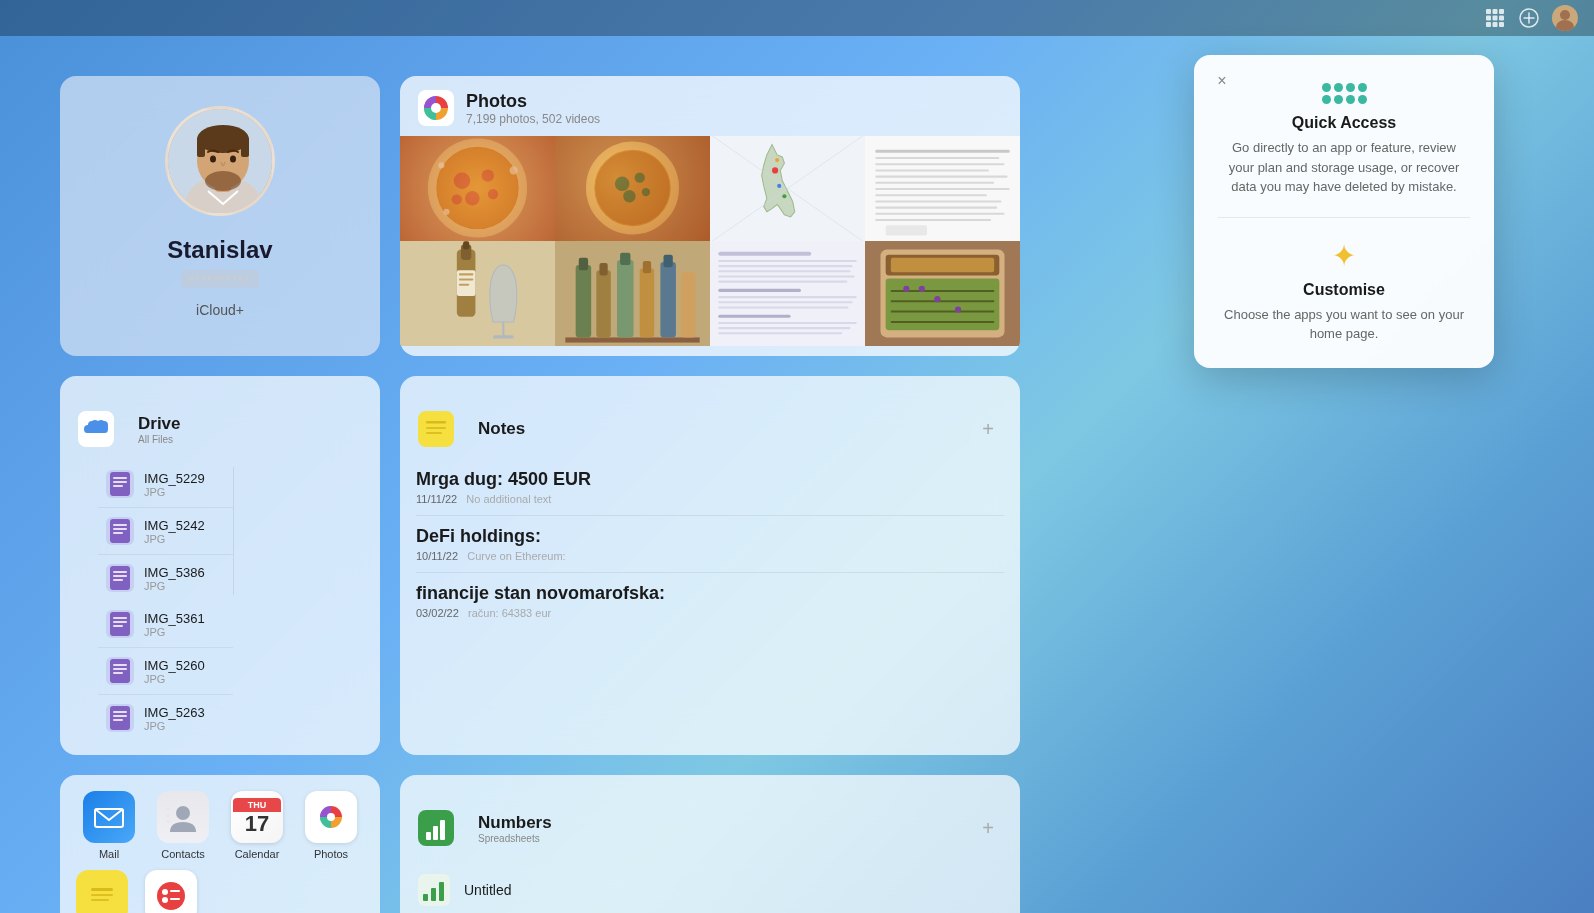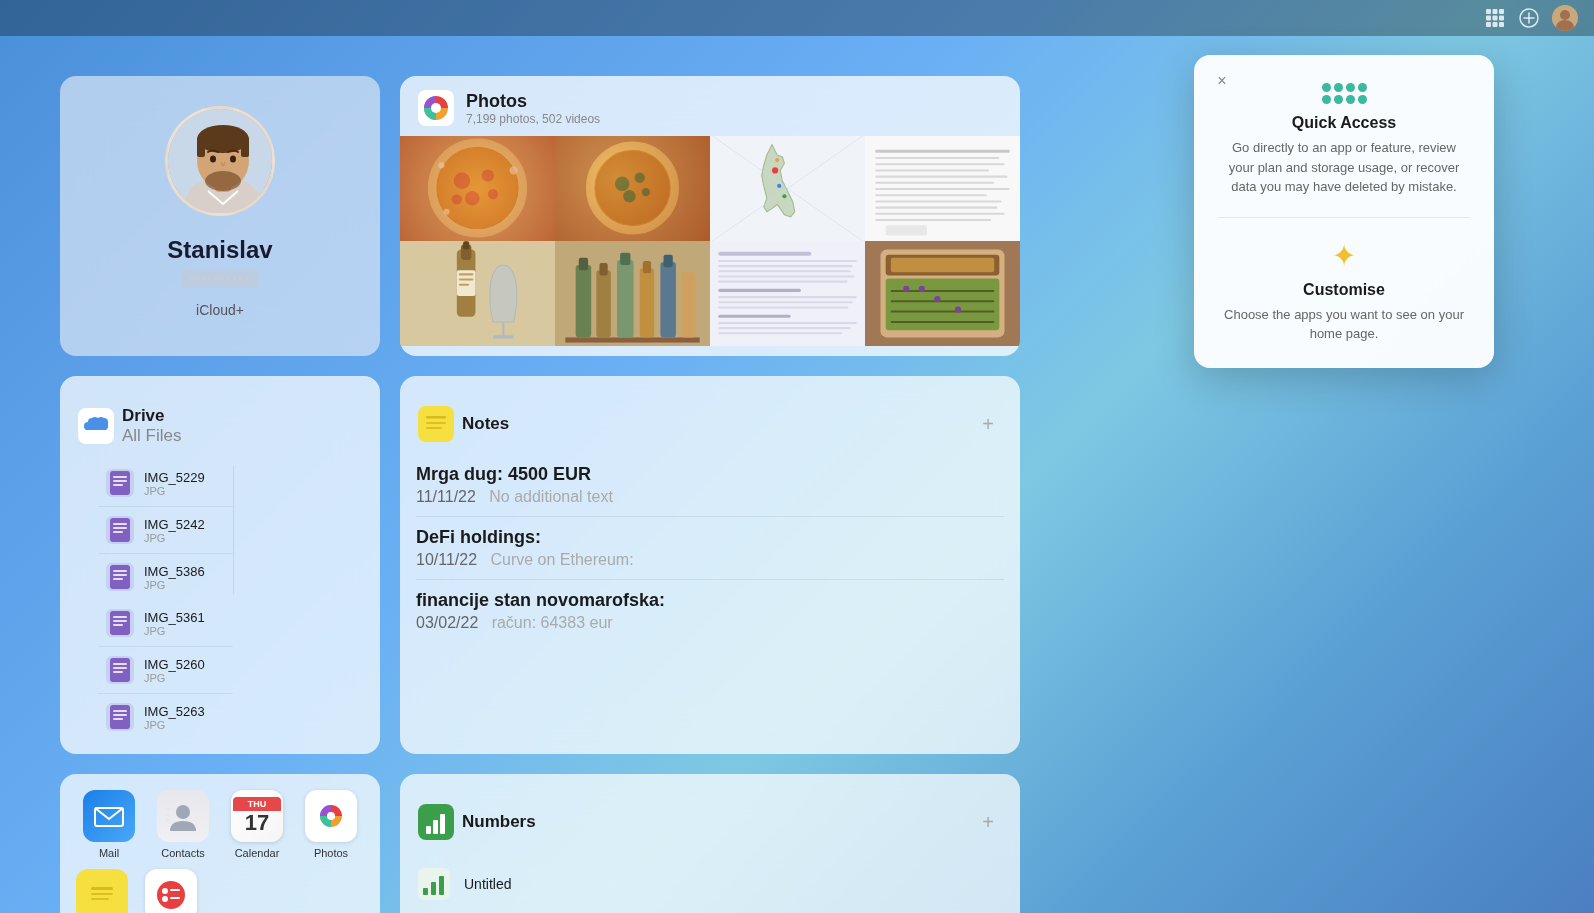--- a/index.html
+++ b/index.html
@@ -173,32 +173,33 @@
     .section-card {
       background: rgba(255,255,255,0.72);
       backdrop-filter: blur(20px);
       border-radius: 16px;
       overflow: hidden;
     }
 
     .card-header {
       display: flex;
       align-items: center;
-      padding: 30px 18px 8px;
-      gap: 8px;
+      padding: 20px 18px 8px;
+      gap: 24px;
+      margin-top: 15px;
     }
     .card-icon {
       width: 36px; height: 36px;
       border-radius: 8px;
       display: flex; align-items: center; justify-content: center;
       font-size: 22px;
     }
     .card-title-group { flex: 1; }
     .card-title { font-size: 17px; font-weight: 600; color: #1a1a1a; }
-    .card-subtitle { font-size: 17px; color: #888; }
+    .card-subtitle { font-size: 10px; color: #888; }
     .card-action {
       font-size: 20px;
       color: #aaa;
       cursor: pointer;
       width: 28px; height: 28px;
       display: flex; align-items: center; justify-content: center;
     }
 
     
     .drive-files {
@@ -240,21 +241,21 @@
     .notes-items {
       padding: 4px 16px 14px;
     }
     .note-item {
       padding: 10px 0;
       border-bottom: 1px solid rgba(0,0,0,0.07);
       cursor: pointer;
     }
     .note-item:last-child { border-bottom: none; }
     .note-title { font-size: 18px; font-weight: 600; color: #1a1a1a; margin-bottom: 3px; }
-    .note-meta { font-size: 16px; color: #888; }
+    .note-meta { font-size: 11px; color: #888; }
     .note-date { color: #666; font-weight: 500; }
     .note-preview { color: #aaa; }
 
     
     .bottom-row {
       grid-column: 1 / -1;
       grid-row: 3;
       display: grid;
       grid-template-columns: 320px 1fr;
       gap: 20px;
@@ -859,20 +860,21 @@
             <svg width="36" height="36" viewBox="0 0 36 36">
               <rect width="36" height="36" rx="8" fill="#3a9e4a"></rect>
 
               <rect x="8" y="22" width="5" height="8" rx="1" fill="white"></rect>
               <rect x="15" y="16" width="5" height="14" rx="1" fill="white"></rect>
               <rect x="22" y="10" width="5" height="20" rx="1" fill="white"></rect>
             </svg>
           </div>
           <div class="card-title-group">
             <div class="card-title">Numbers</div>
+            <div class="card-subtitle">Spreadsheets</div>
           </div>
           <div class="card-action">+</div>
         </div>
         <div class="numbers-content">
           <div class="numbers-item">
             <div class="num-chart-icon">
               <svg width="32" height="32" viewBox="0 0 32 32">
                 <rect width="32" height="32" rx="6" fill="#e8f4ec"></rect>
                 <rect x="5" y="20" width="5" height="7" rx="1" fill="#3a9e4a"></rect>
                 <rect x="13" y="14" width="5" height="13" rx="1" fill="#3a9e4a"></rect>

